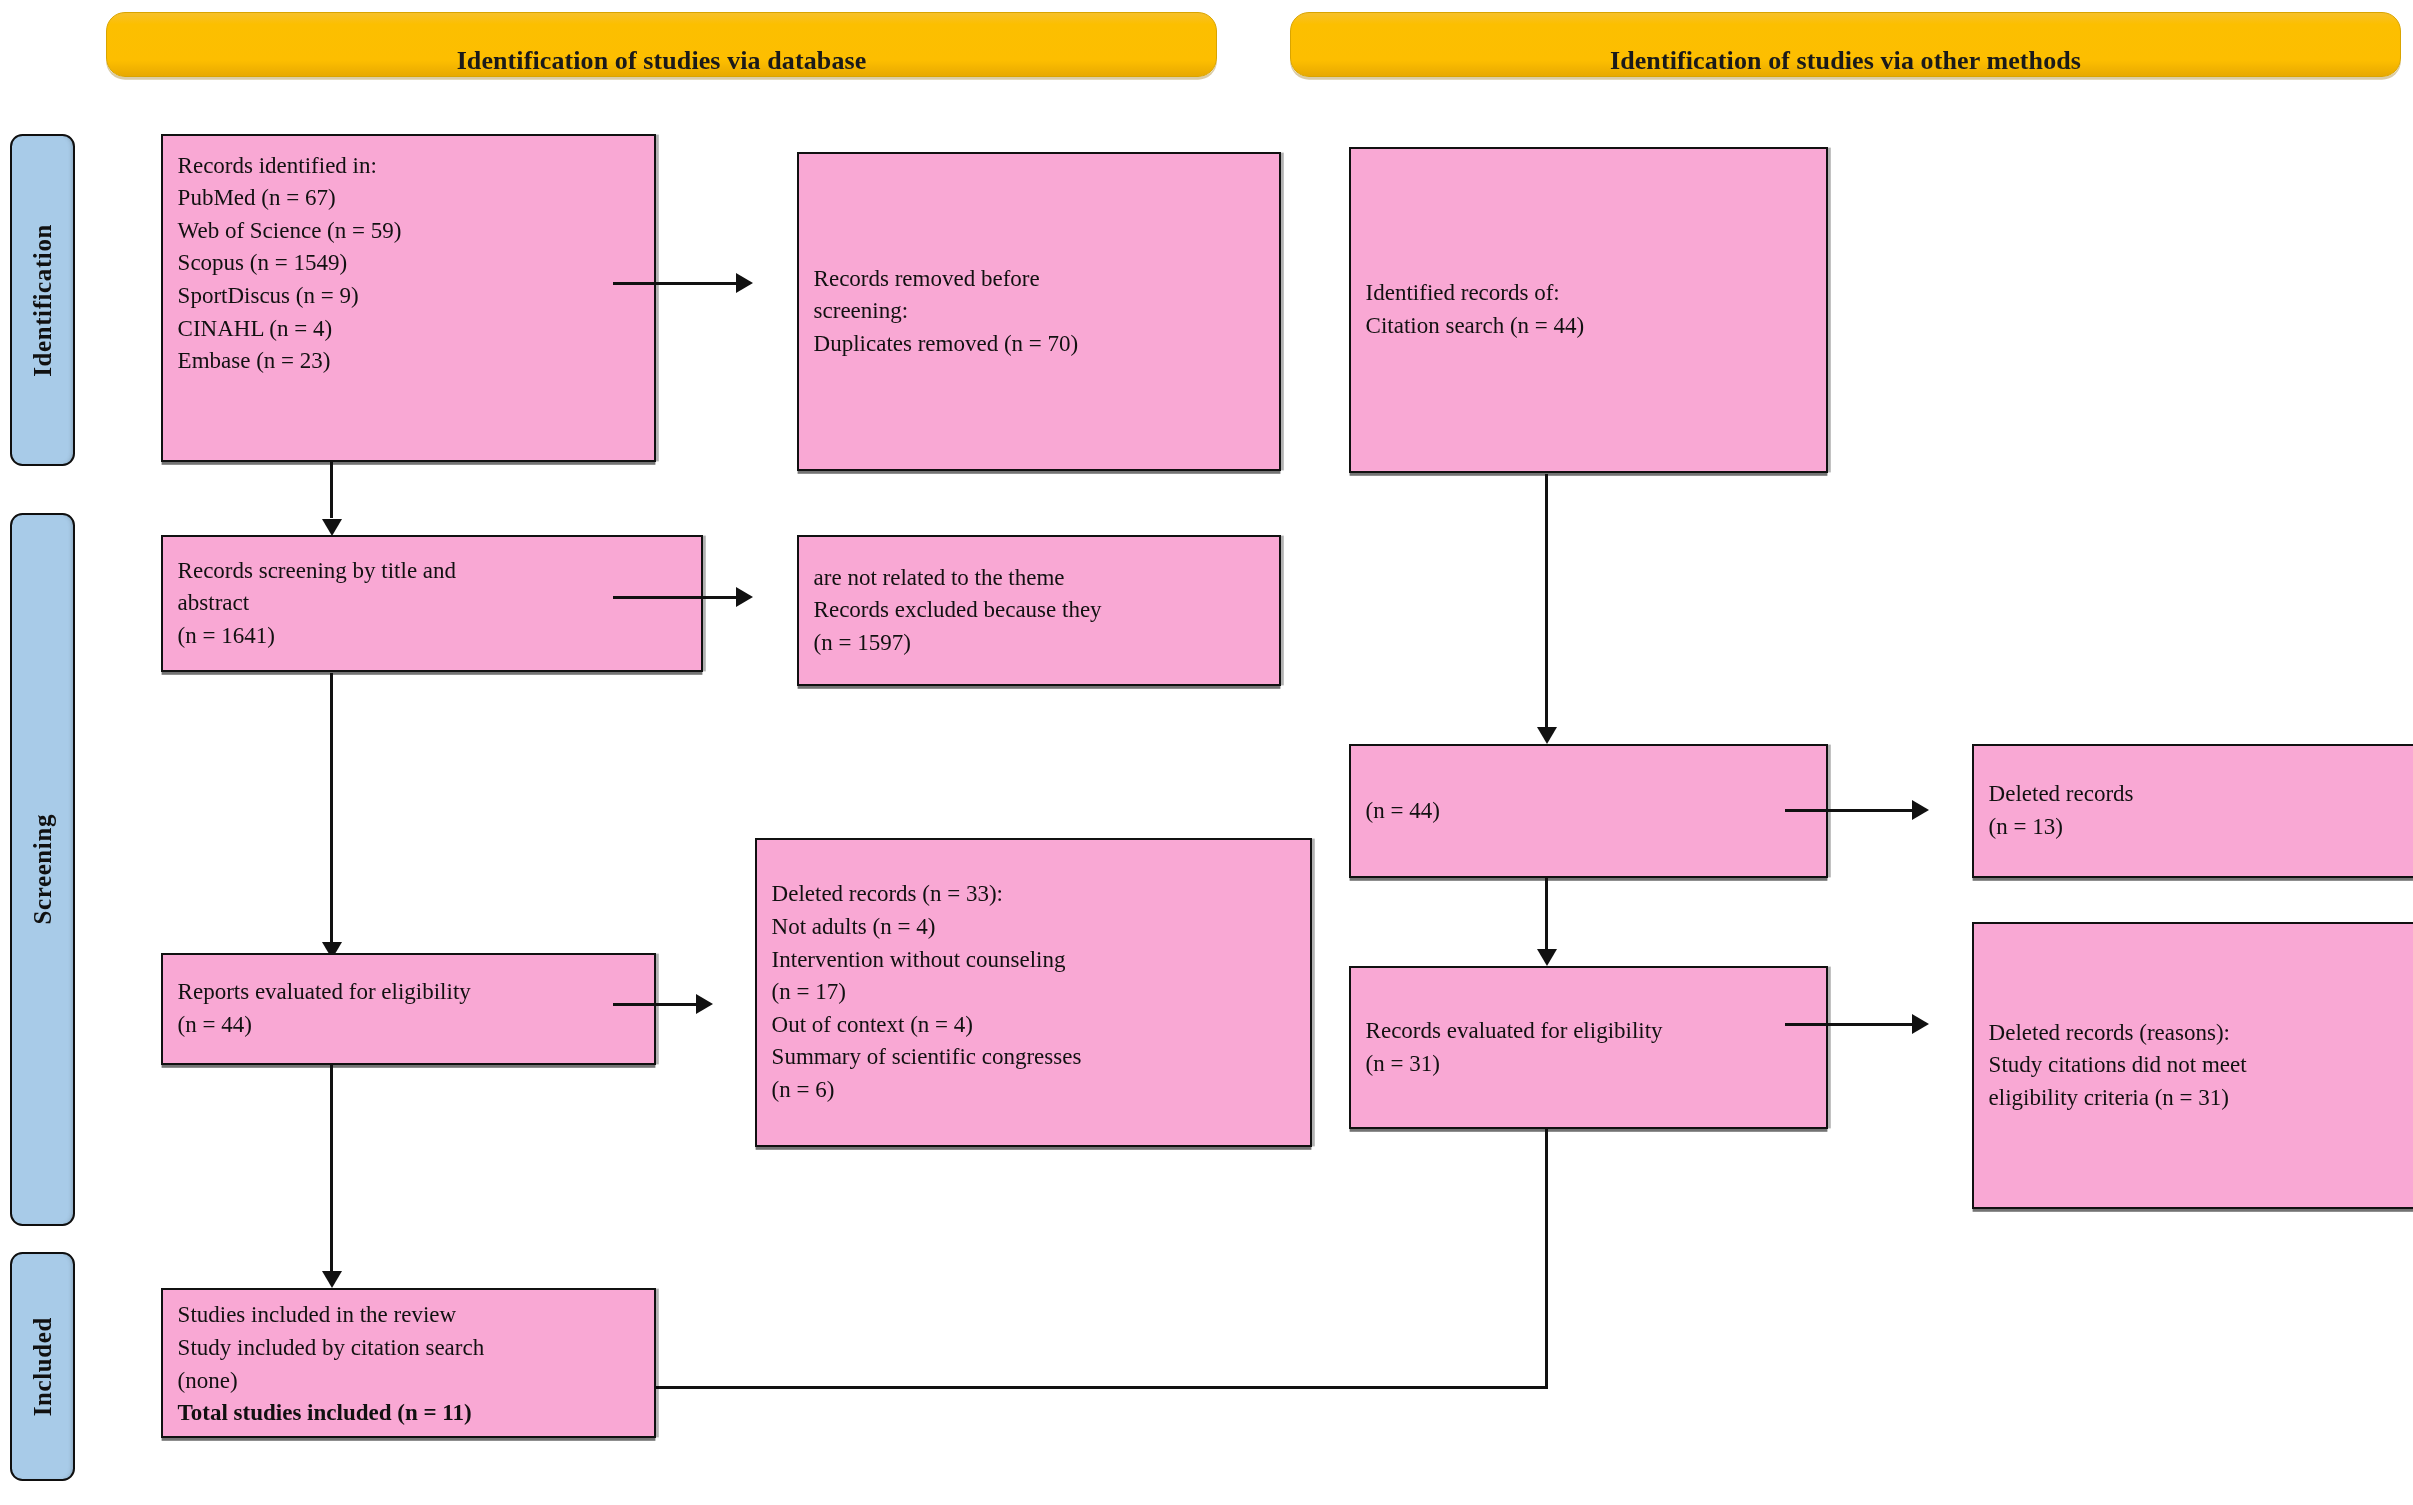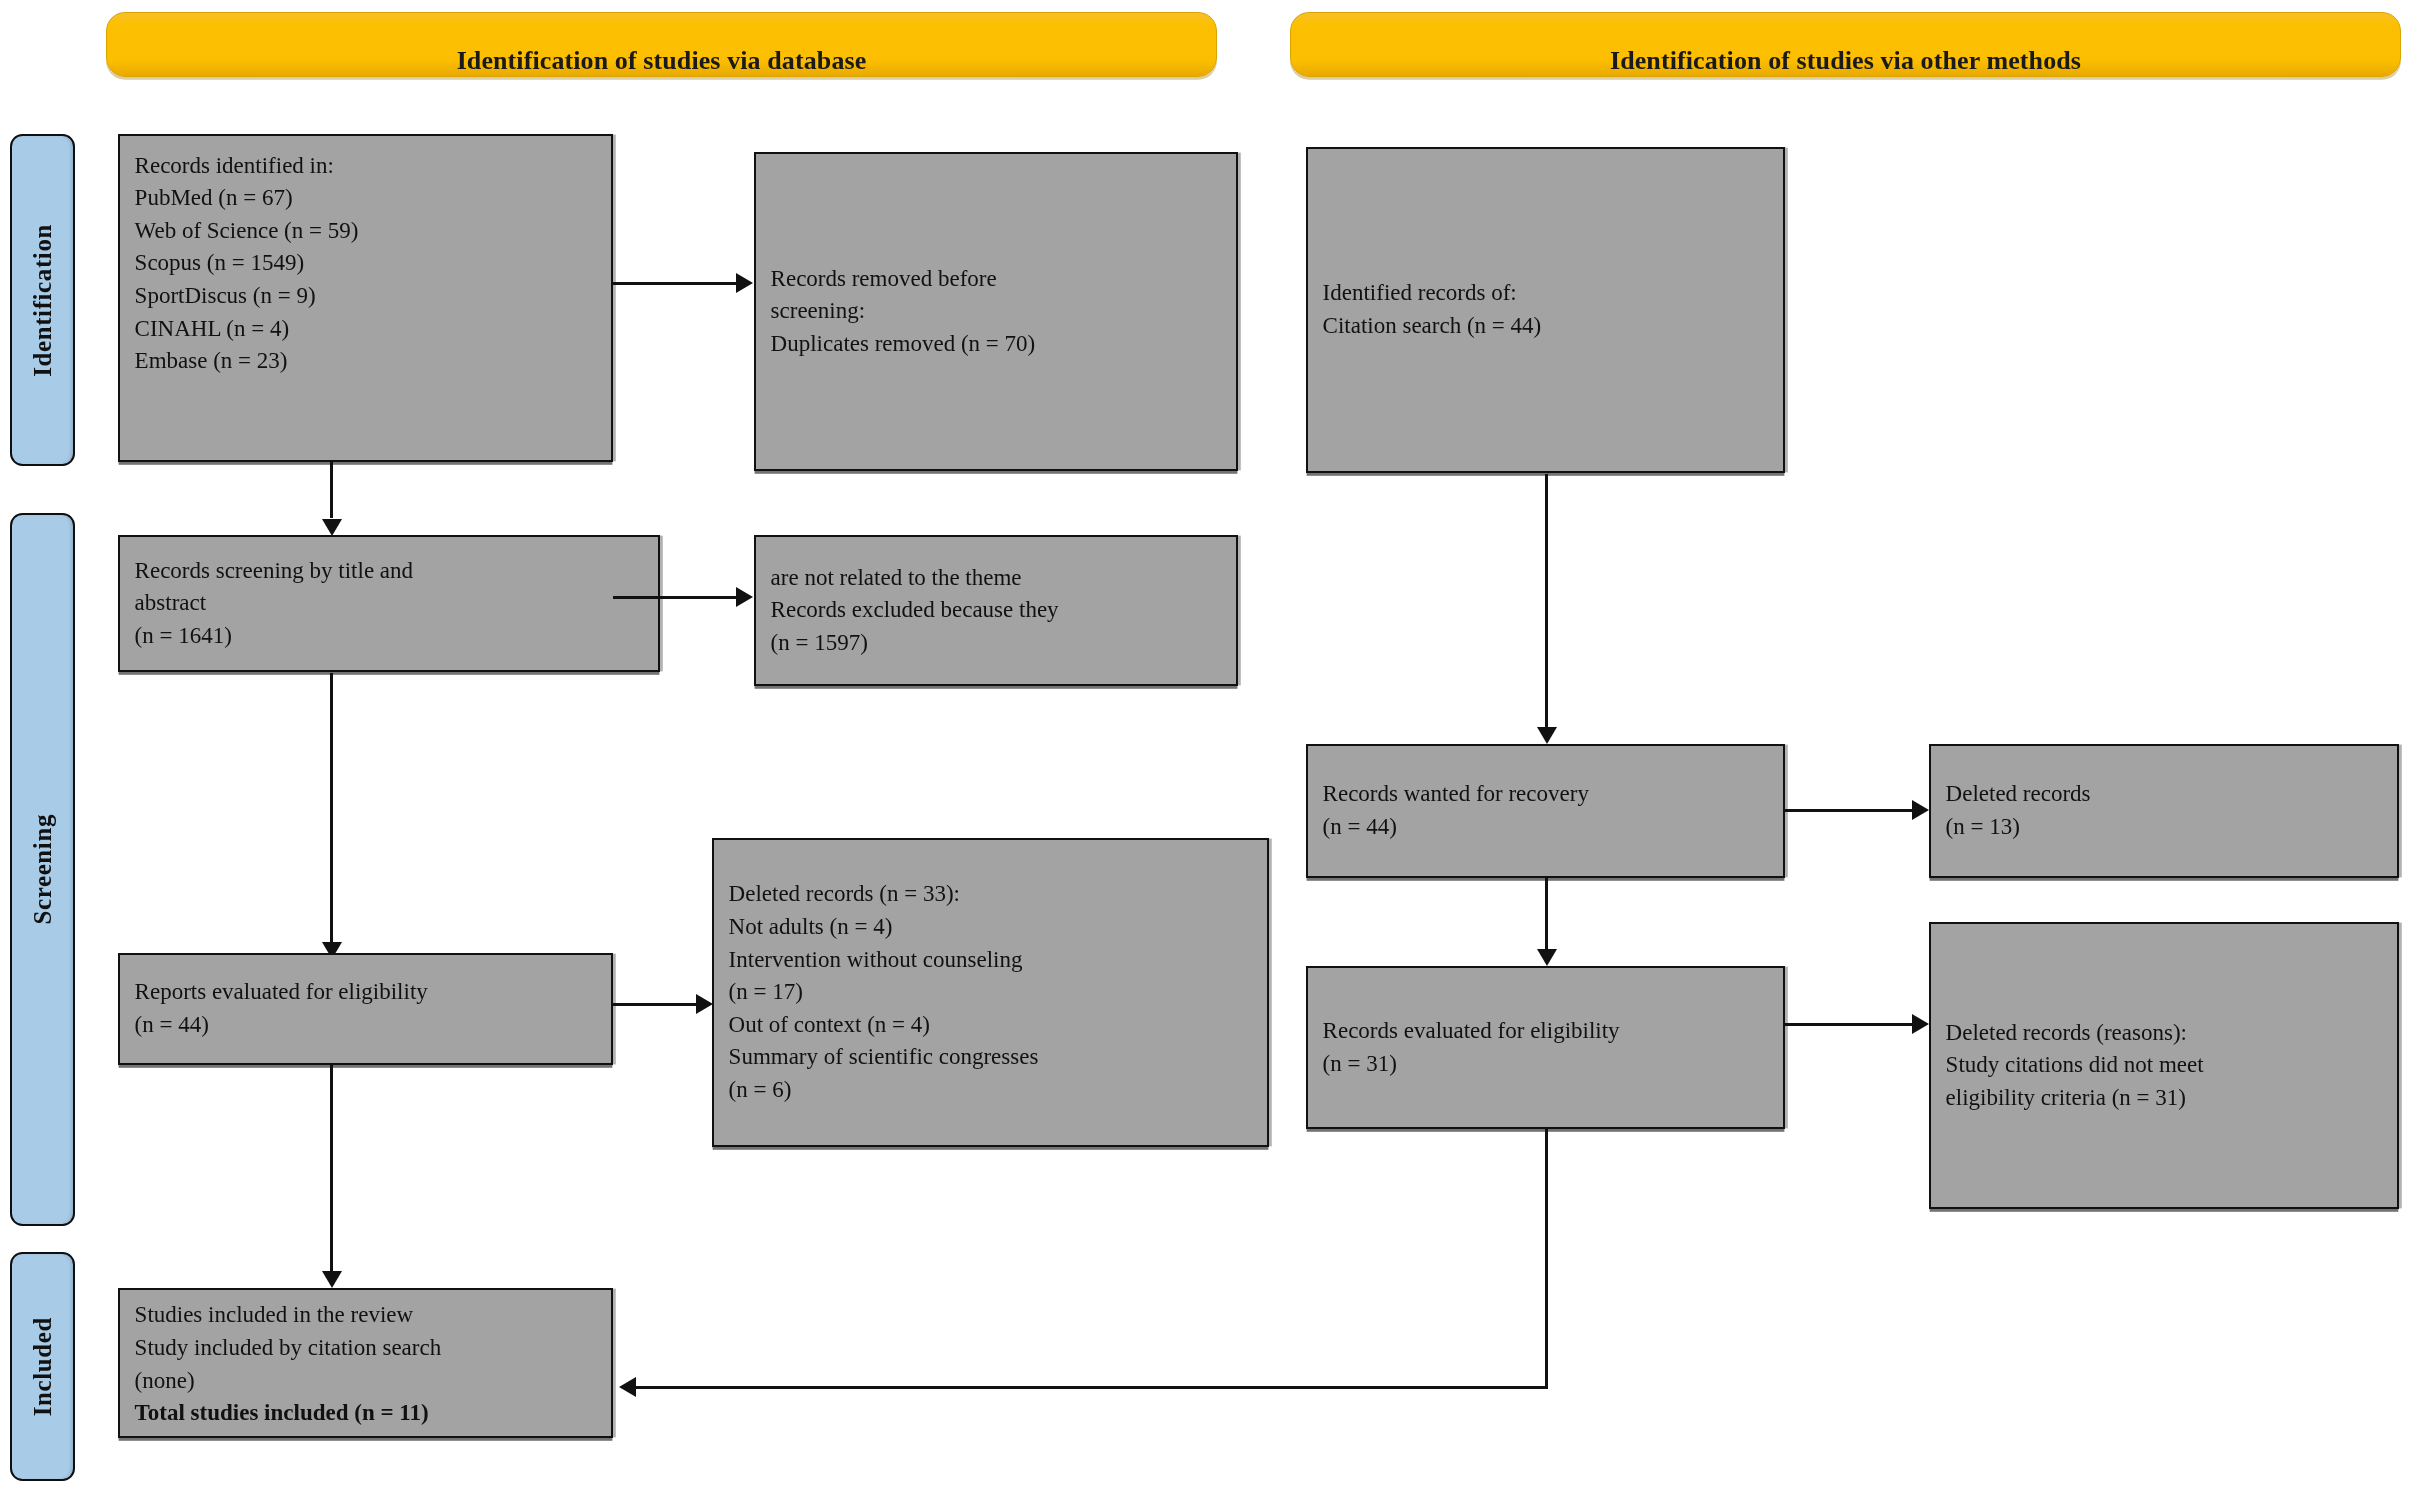--- a/index.html
+++ b/index.html
@@ -55,26 +55,27 @@
     font-weight: bold;
     font-size: 25px;
     color: #111111;
     letter-spacing: 0.6px;
     white-space: nowrap;
   }
 
   
   .box {
     position: absolute;
-    background: #a3a3a3;
+    background: #f9a8d4;
     border: 2.2px solid #111111;
     box-sizing: border-box;
     box-shadow: 0 3.4px 0 -0.6px rgba(0,0,0,0.55), 3.4px 0 0 -0.6px rgba(0,0,0,0.30);
     display: flex;
     align-items: center;
+    margin-left: 43px;
   }
   .box-inner {
     padding: 0 14.6px;
     width: 100%;
   }
   .box-line {
     font-size: 23px;
     line-height: 1.42;
     color: #111111;
     white-space: nowrap;
@@ -193,21 +194,20 @@
   </div>
 
   <div class="conn-h" style="left:613px; top:596px; width:123px;"></div>
   <div class="arrow-right" style="left:736px; top:587px;"></div>
 
   <div class="conn-v" style="left:330px; top:673px; height:269px;"></div>
   <div class="arrow-down" style="left:322px; top:942px;"></div>
 
   <div class="box" style="left:1306px; top:744px; width:479px; height:134px;">
     <div class="box-inner">
-      <div class="box-line">Records wanted for recovery</div>
       <div class="box-line">(n = 44)</div>
     </div>
   </div>
 
   <div class="box" style="left:1929px; top:744px; width:470px; height:134px;">
     <div class="box-inner">
       <div class="box-line">Deleted records</div>
       <div class="box-line">(n = 13)</div>
     </div>
   </div>

